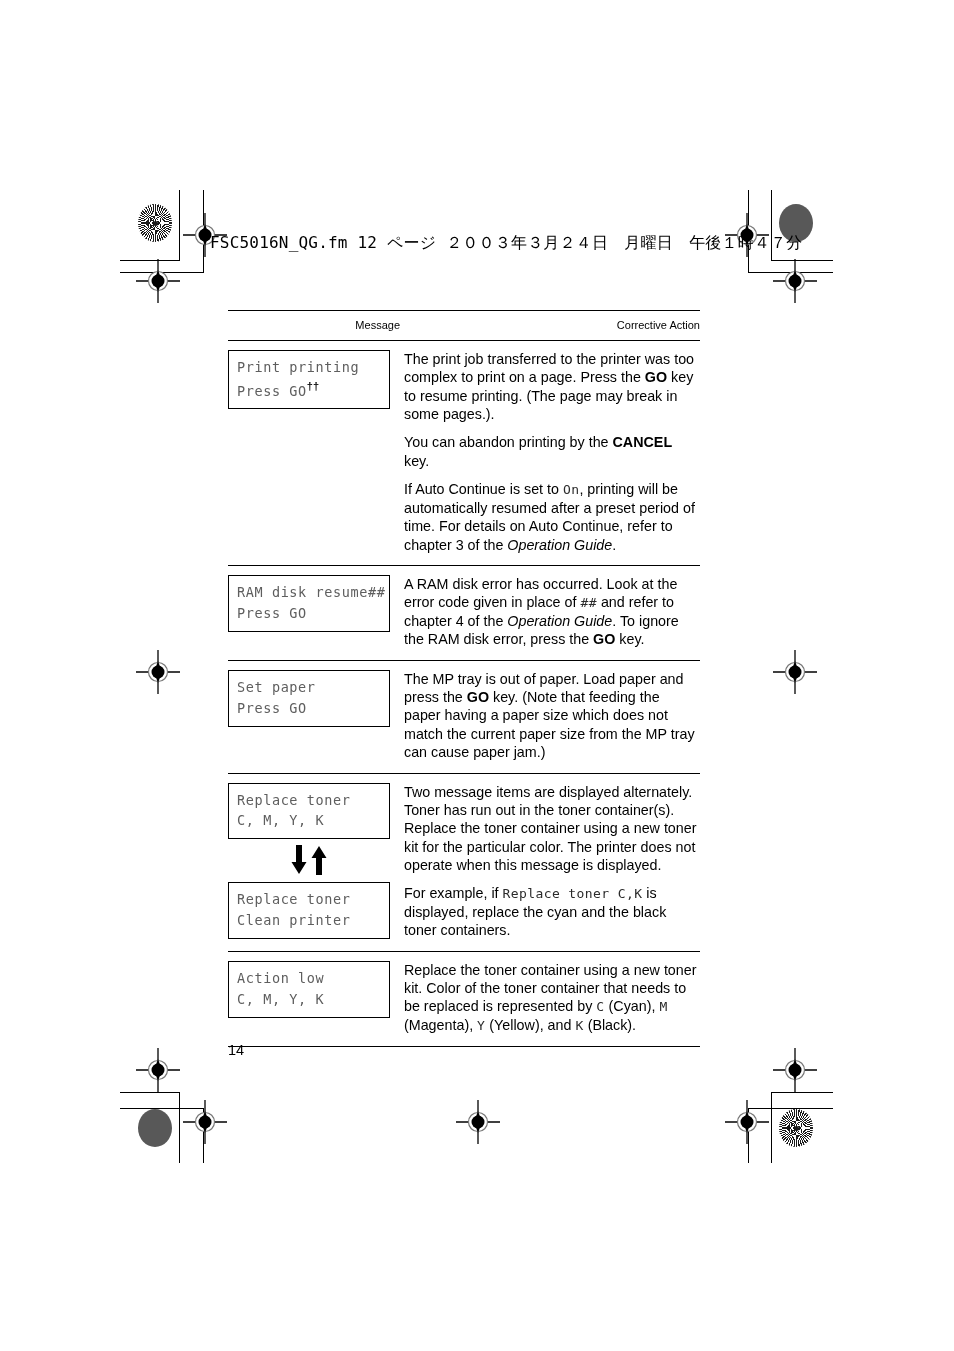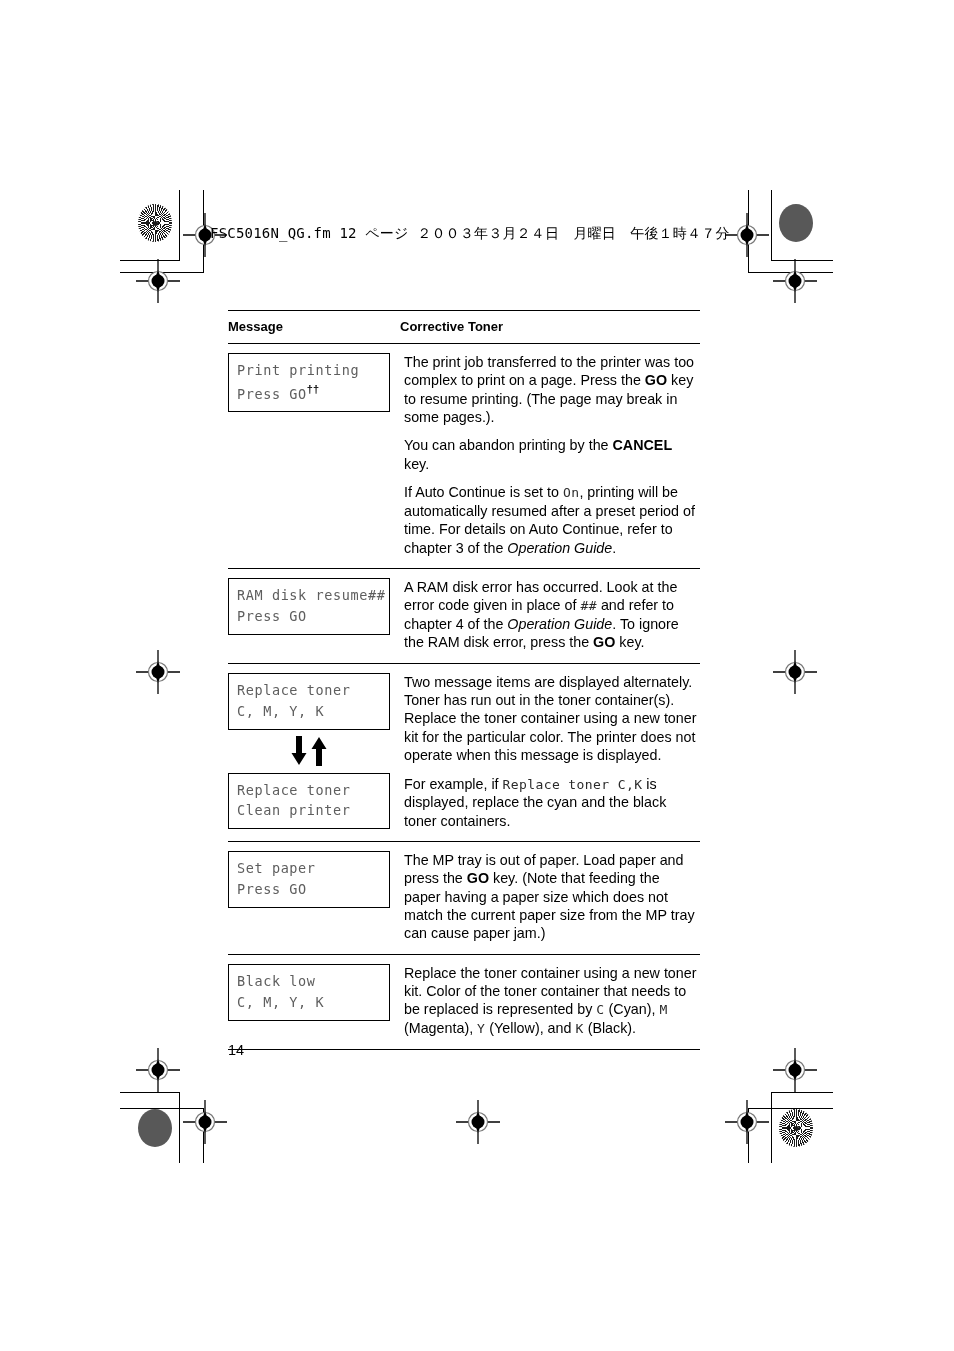--- a/index.html
+++ b/index.html
@@ -49,23 +49,23 @@
     width: 5px; height: 5px;
     margin-left: -2.5px; margin-top: -2.5px;
     background: #1a1a1a;
     border-radius: 50%;
   }
 
   
   .slug {
     position: absolute;
     left: 210px;
-    top: 225px;
+    top: 233px;
     font-family: "DejaVu Sans Mono", monospace;
-    font-size: 14px;
+    font-size: 16px;
     letter-spacing: 0.2px;
     white-space: nowrap;
     color: #000000;
   }
 
   
   .page-body {
     position: absolute;
     left: 228px;
     top: 310px;
@@ -74,24 +74,24 @@
 
   table.msgtable {
     width: 472px;
     border-collapse: collapse;
     table-layout: fixed;
   }
   table.msgtable col.c-msg { width: 172px; }
   table.msgtable col.c-act { width: 300px; }
 
   thead th {
-    font-size: 13px;
-    font-weight: bold;
+    font-size: 11px;
+    font-weight: normal;
     padding: 8px 0 9px 0;
-    text-align: left;
+    text-align: right;
     vertical-align: middle;
   }
   thead tr.hdr th { border-top: 1.6px solid #000; border-bottom: 1.4px solid #000; }
 
   tbody td {
     vertical-align: top;
     padding: 9px 0 11px 0;
     border-top: 1.3px solid #000;
   }
   tbody tr:first-child td { border-top: none; }
@@ -287,21 +287,21 @@
 
 <div class="page-body">
   <table class="msgtable">
     <colgroup>
         <col class="c-msg">
         <col class="c-act">
       </colgroup>
     <thead>
       <tr class="hdr">
         <th>Message</th>
-        <th>Corrective Toner</th>
+        <th>Corrective Action</th>
       </tr>
     </thead>
     <tbody id="tbody">
         <tr>
           <td class="msgcell">
             <div class="lcd"><span>Print printing</span>
 <span>Press GO</span><span class="sup">††</span></div>
           </td>
           <td class="actcell">
             <p>The print job transferred to the printer was too complex to print on a page. Press the <b>GO</b> key to resume printing. (The page may break in some pages.).</p>
@@ -309,51 +309,51 @@
             <p>If Auto Continue is set to <span class="mono">On</span>, printing will be automatically resumed after a preset period of time. For details on Auto Continue, refer to chapter 3 of the <i>Operation Guide</i>.</p>
           </td>
         </tr>
         <tr>
           <td class="msgcell">
             <div class="lcd"><span>RAM disk resume##</span>
 <span>Press GO</span></div>
           </td>
           <td class="actcell">
             <p>A RAM disk error has occurred. Look at the error code given in place of <span class="mono">##</span> and refer to chapter 4 of the <i>Operation Guide</i>. To ignore the RAM disk error, press the <b>GO</b> key.</p>
+          </td>
+        </tr>
+        <tr>
+          <td class="msgcell">
+            <div class="lcd"><span>Set paper</span>
+<span>Press GO</span></div>
+          </td>
+          <td class="actcell">
+            <p>The MP tray is out of paper. Load paper and press the <b>GO</b> key. (Note that feeding the paper having a paper size which does not match the current paper size from the MP tray can cause paper jam.)</p>
           </td>
         </tr>
         <tr>
           <td class="msgcell">
             <div class="lcd"><span>Replace toner</span>
 <span>C, M, Y, K</span></div>
             <div class="arrows"><span><svg width="20" height="30" viewBox="0 0 20 30" aria-hidden="true">
                   <path d="M7 0 h6 v17 h4.5 L10 29 L2.5 17 H7 Z" fill="#000"></path>
                 </svg></span><span><svg width="20" height="30" viewBox="0 0 20 30" aria-hidden="true">
                   <path d="M10 1 L17.5 13 H13 v17 H7 V13 H2.5 Z" fill="#000"></path>
                 </svg></span></div>
             <div class="lcd"><span>Replace toner</span>
 <span>Clean printer</span></div>
           </td>
           <td class="actcell">
             <p>Two message items are displayed alternately. Toner has run out in the toner container(s). Replace the toner container using a new toner kit for the particular color. The printer does not operate when this message is displayed.</p>
             <p>For example, if <span class="mono">Replace toner C,K</span> is displayed, replace the cyan and the black toner containers.</p>
           </td>
         </tr>
-        <tr>
-          <td class="msgcell">
-            <div class="lcd"><span>Set paper</span>
-<span>Press GO</span></div>
-          </td>
-          <td class="actcell">
-            <p>The MP tray is out of paper. Load paper and press the <b>GO</b> key. (Note that feeding the paper having a paper size which does not match the current paper size from the MP tray can cause paper jam.)</p>
-          </td>
-        </tr>
         <tr class="lastrow">
           <td class="msgcell">
-            <div class="lcd"><span>Black low</span>
+            <div class="lcd"><span>Action low</span>
 <span>C, M, Y, K</span></div>
           </td>
           <td class="actcell">
             <p>Replace the toner container using a new toner kit. Color of the toner container that needs to be replaced is represented by <span class="mono">C</span> (Cyan), <span class="mono">M</span> (Magenta), <span class="mono">Y</span> (Yellow), and <span class="mono">K</span> (Black).</p>
           </td>
         </tr>
       </tbody>
   </table>
 </div>
 

